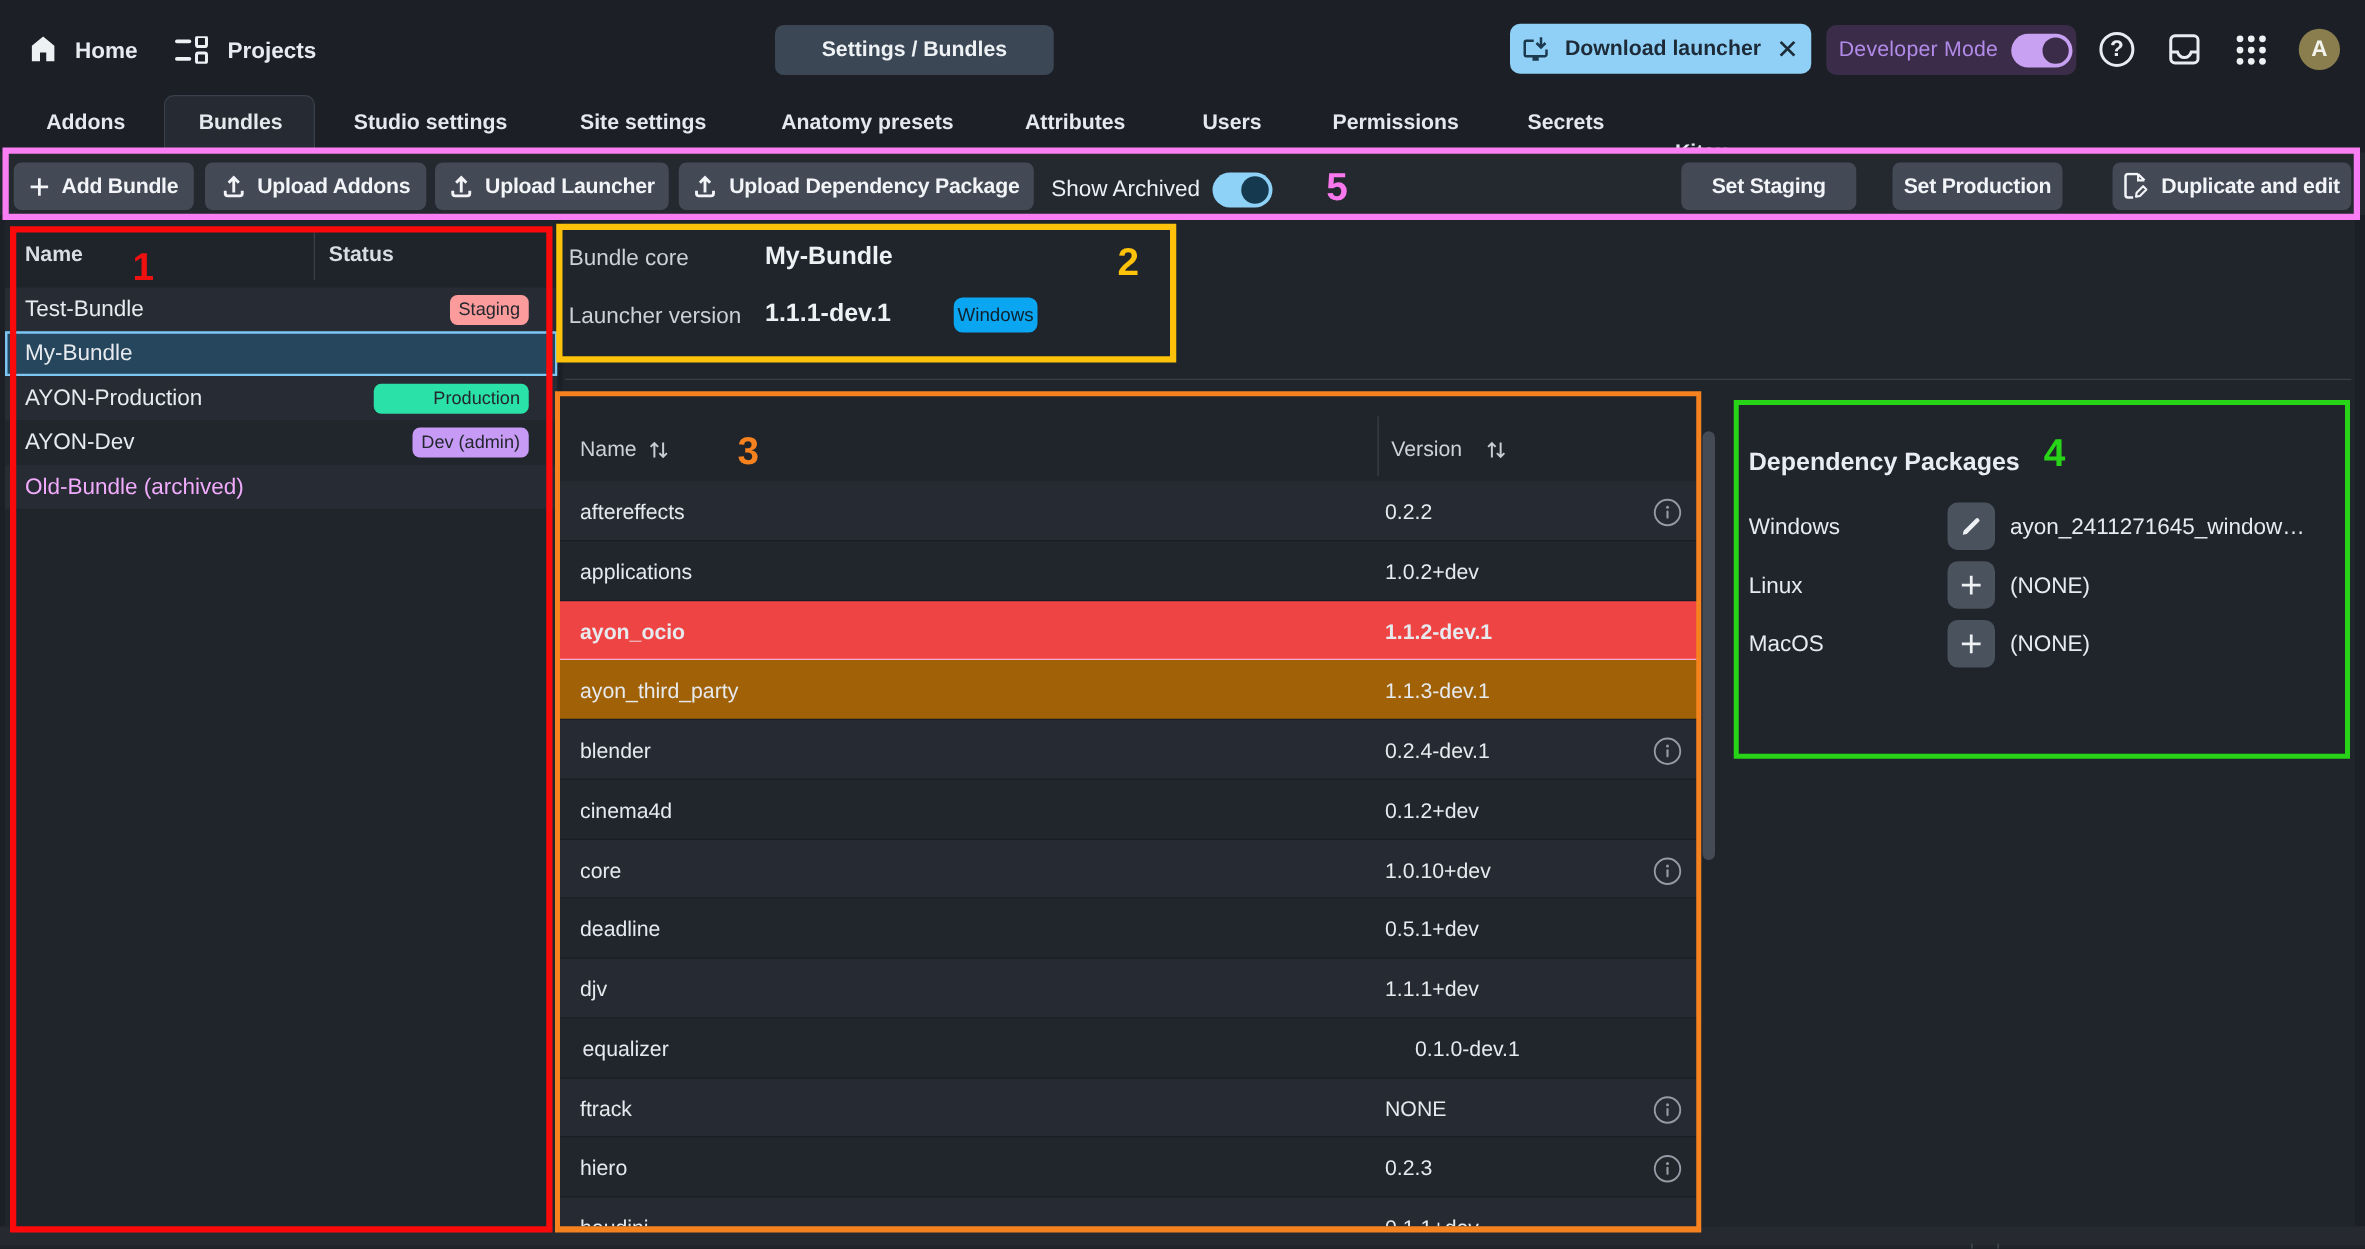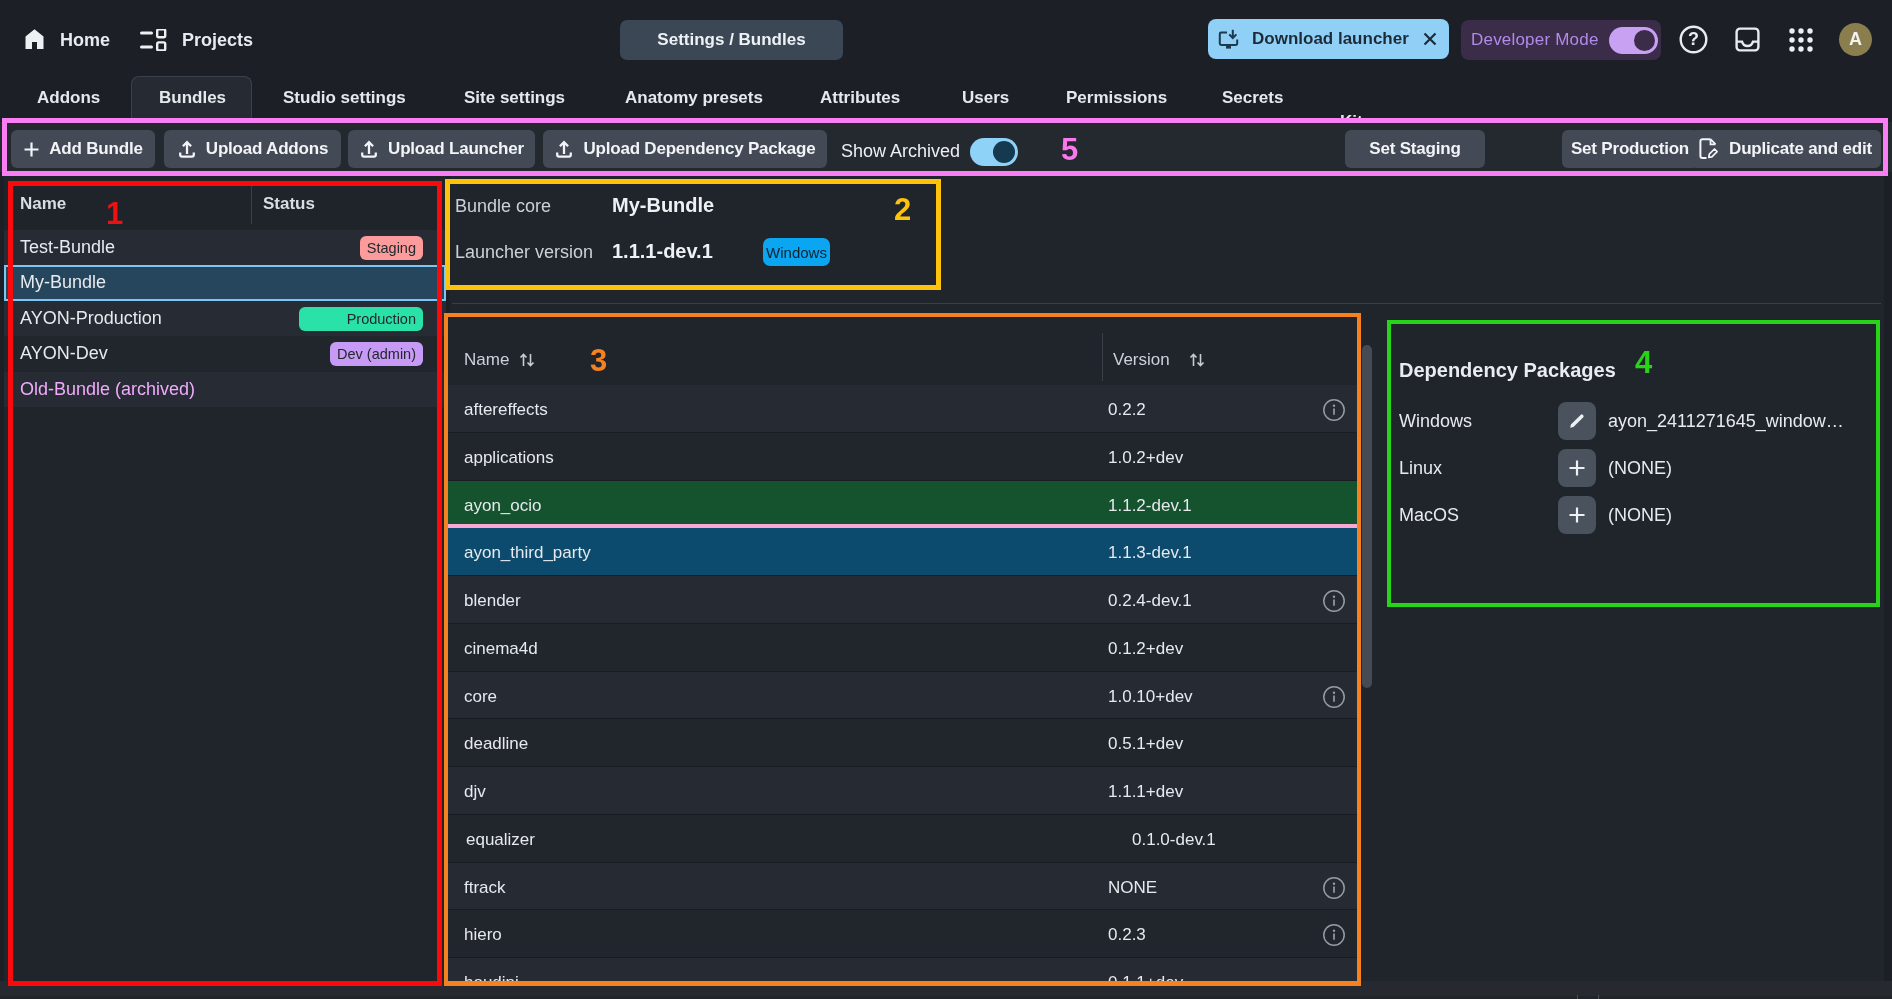--- a/index.html
+++ b/index.html
@@ -116,21 +116,21 @@
       <path d="M3.2 13.6 v2.2 a1.9 1.9 0 0 0 1.9 1.9 h9.8 a1.9 1.9 0 0 0 1.9 -1.9 v-2.2" stroke="#f2f4f7" stroke-width="2.3" fill="none"></path>
     </svg>
   <span>Upload Dependency Package</span>
 </div>
 <div class="abs" style="left:841px; top:141px; font-size:18px; color:#eceff3;">Show Archived</div>
 <div class="abs" style="left:970px; top:138px; width:48px; height:28px; background:#8fd2f8; border-radius:14px;">
   <div style="position:absolute; right:3px; top:3px; width:22px; height:22px; background:#15394e; border-radius:50%;"></div>
 </div>
 
 <div class="btn" style="left:1345px; width:140px;">Set Staging</div>
-<div class="btn" style="left:1514px; width:136px;margin-left:48px;">Set Production</div>
+<div class="btn" style="left:1514px; width:136px;">Set Production</div>
 <div class="btn" style="left:1690px; width:191px; gap:10px;">
   <svg width="20" height="22" viewBox="0 0 20 22">
     <path d="M11.5 1.2 H3.4 A2 2 0 0 0 1.4 3.2 V18 A2 2 0 0 0 3.4 20 H7.5" fill="none" stroke="#f2f4f7" stroke-width="2"></path>
     <path d="M11.5 1.2 L16.6 6.3 M11.5 1.4 V6.3 H16.5" fill="none" stroke="#f2f4f7" stroke-width="1.8"></path>
     <path d="M10.3 16.2 l5.2-5.2 2.6 2.6 -5.2 5.2 -3.1 0.5 z" fill="none" stroke="#f2f4f7" stroke-width="1.7" stroke-linejoin="round"></path>
   </svg>
   <span>Duplicate and edit</span>
 </div>
 
 <div class="abs" style="left:0; top:981px; width:1892px; height:14.5px; background:#262a30;"></div>
@@ -197,26 +197,26 @@
       <circle cx="12" cy="12" r="10.2" fill="none" stroke="#949ba5" stroke-width="1.5"></circle>
       <circle cx="12" cy="7.7" r="1.2" fill="#949ba5"></circle>
       <rect x="11.15" y="10.3" width="1.7" height="6.6" rx="0.85" fill="#949ba5"></rect>
     </svg>
   </div>
       <div style="position:relative; height:47.75px; background:#21252c; border-bottom:1px solid #191c22;">
     <div style="position:absolute; left:16px; top:15px; font-size:17px; color:#e6e9ed;">applications</div>
     <div style="position:absolute; left:660px; top:15px; font-size:17px; color:#e6e9ed;">1.0.2+dev</div>
 
   </div>
-      <div style="position:relative; height:47.75px; background:#14532d; border-bottom:4px solid #f9a8d4;">
+      <div style="position:relative; height:47.75px; background:#ef4444; border-bottom:1px solid #f9a8d4;font-weight:bold;">
     <div style="position:absolute; left:16px; top:15px; font-size:17px; color:#e6e9ed;">ayon_ocio</div>
     <div style="position:absolute; left:660px; top:15px; font-size:17px; color:#e6e9ed;">1.1.2-dev.1</div>
 
   </div>
-      <div style="position:relative; height:47.75px; background:#0c4a6e; border-bottom:1px solid #191c22;">
+      <div style="position:relative; height:47.75px; background:#a16207; border-bottom:1px solid #191c22;">
     <div style="position:absolute; left:16px; top:15px; font-size:17px; color:#e6e9ed;">ayon_third_party</div>
     <div style="position:absolute; left:660px; top:15px; font-size:17px; color:#e6e9ed;">1.1.3-dev.1</div>
 
   </div>
       <div style="position:relative; height:47.75px; background:#262b33; border-bottom:1px solid #191c22;">
     <div style="position:absolute; left:16px; top:15px; font-size:17px; color:#e6e9ed;">blender</div>
     <div style="position:absolute; left:660px; top:15px; font-size:17px; color:#e6e9ed;">0.2.4-dev.1</div>
     <svg style="position:absolute; left:874px; top:13px;" width="24" height="24" viewBox="0 0 24 24">
       <circle cx="12" cy="12" r="10.2" fill="none" stroke="#949ba5" stroke-width="1.5"></circle>
       <circle cx="12" cy="7.7" r="1.2" fill="#949ba5"></circle>

